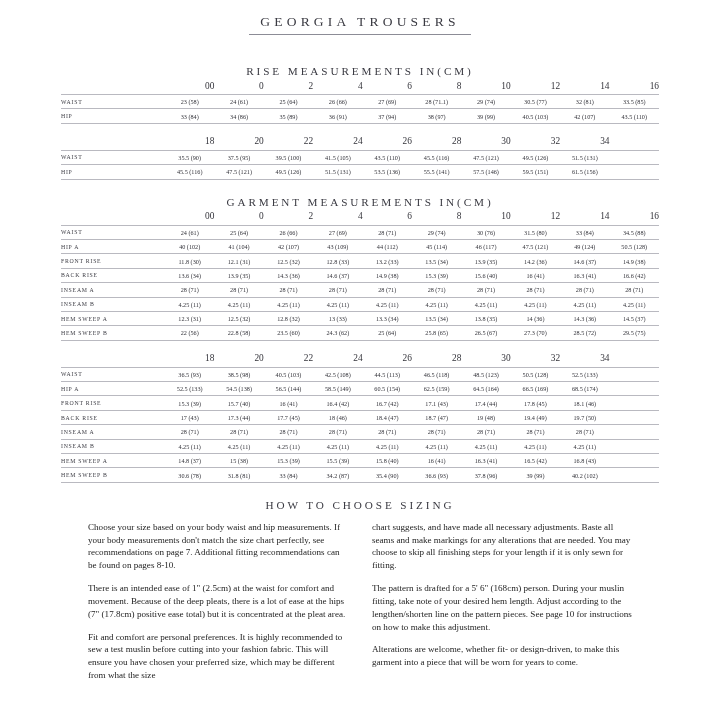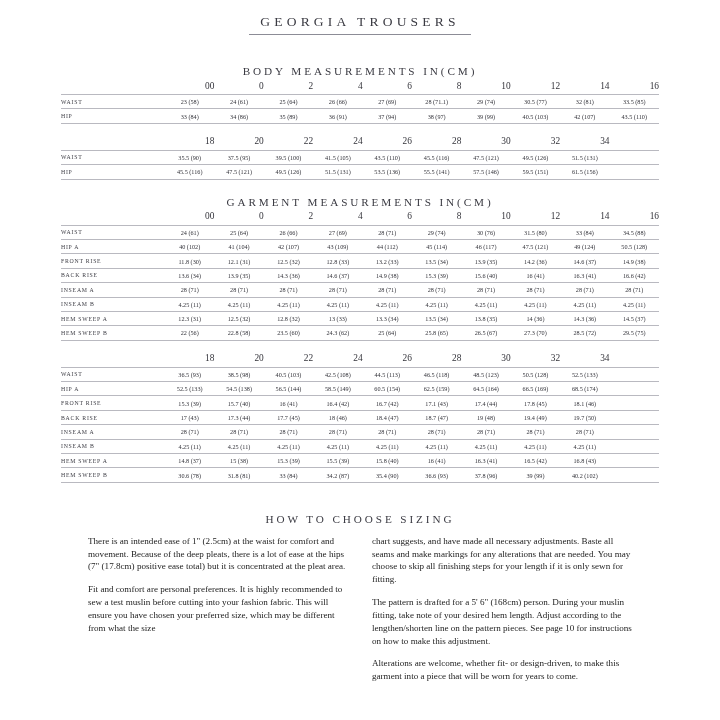--- a/index.html
+++ b/index.html
@@ -41,21 +41,21 @@
   
   .section-heading {
     text-align: center;
     font-size: 11.2px;
     letter-spacing: 2.9px;
     color: #3a3a42;
     font-weight: 400;
   }
   .sec-body { margin-top: 30px; }
   .sec-garment { margin-top: 16px; }
-  .sec-sizing { margin-top: 30px; }
+  .sec-sizing { margin-top: 16px; }
 
   
   table.measure {
     border-collapse: collapse;
     table-layout: fixed;
     font-size: 6.3px;
     color: #33333a;
     margin: 0 auto;
   }
   table.measure td, table.measure th {
@@ -119,21 +119,21 @@
   .col p:last-child { margin-bottom: 16px; }
 </style>
 </head>
 <body>
 
 <div class="page">
 
   <div class="doc-title">GEORGIA TROUSERS</div>
   <div class="title-rule"></div>
 
-  <div class="section-heading sec-body">BODY MEASUREMENTS IN(CM)</div>
+  <div class="section-heading sec-body">RISE MEASUREMENTS IN(CM)</div>
 
   <table class="measure tbl-body">
     <tbody>
       <tr>
         <td class="lbl-col"></td>
         <td class="size-hdr">00</td>
         <td class="size-hdr">0</td>
         <td class="size-hdr">2</td>
         <td class="size-hdr">4</td>
         <td class="size-hdr">6</td>
@@ -461,20 +461,21 @@
         <td class="cellv">40.2 (102)</td>
         <td class="cellv"></td>
       </tr>
     </tbody>
   </table>
 
   <div class="section-heading sec-sizing">HOW TO CHOOSE SIZING</div>
 
   <div class="copy">
     <div class="col">
+      <p>Choose your size based on your body waist and hip measurements. If your body measurements don't match the size chart perfectly, see recommendations on page 7. Additional fitting recommendations can be found on pages 8-10.</p>
       <p>There is an intended ease of 1" (2.5cm) at the waist for comfort and movement. Because of the deep pleats, there is a lot of ease at the hips (7" (17.8cm) positive ease total) but it is concentrated at the pleat area.</p>
       <p>Fit and comfort are personal preferences. It is highly recommended to sew a test muslin before cutting into your fashion fabric. This will ensure you have chosen your preferred size, which may be different from what the size</p>
     </div>
     <div class="col">
       <p>chart suggests, and have made all necessary adjustments. Baste all seams and make markings for any alterations that are needed. You may choose to skip all finishing steps for your length if it is only sewn for fitting.</p>
       <p>The pattern is drafted for a 5' 6" (168cm) person. During your muslin fitting, take note of your desired hem length. Adjust according to the lengthen/shorten line on the pattern pieces. See page 10 for instructions on how to make this adjustment.</p>
       <p>Alterations are welcome, whether fit- or design-driven, to make this garment into a piece that will be worn for years to come.</p>
     </div>
   </div>
 

